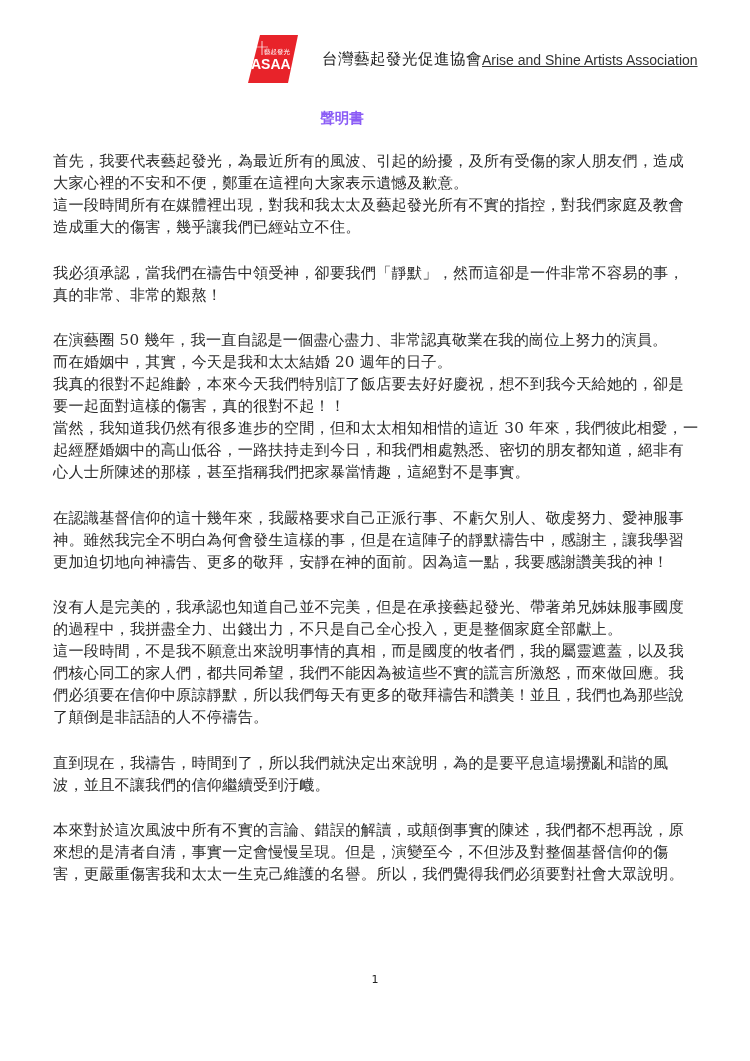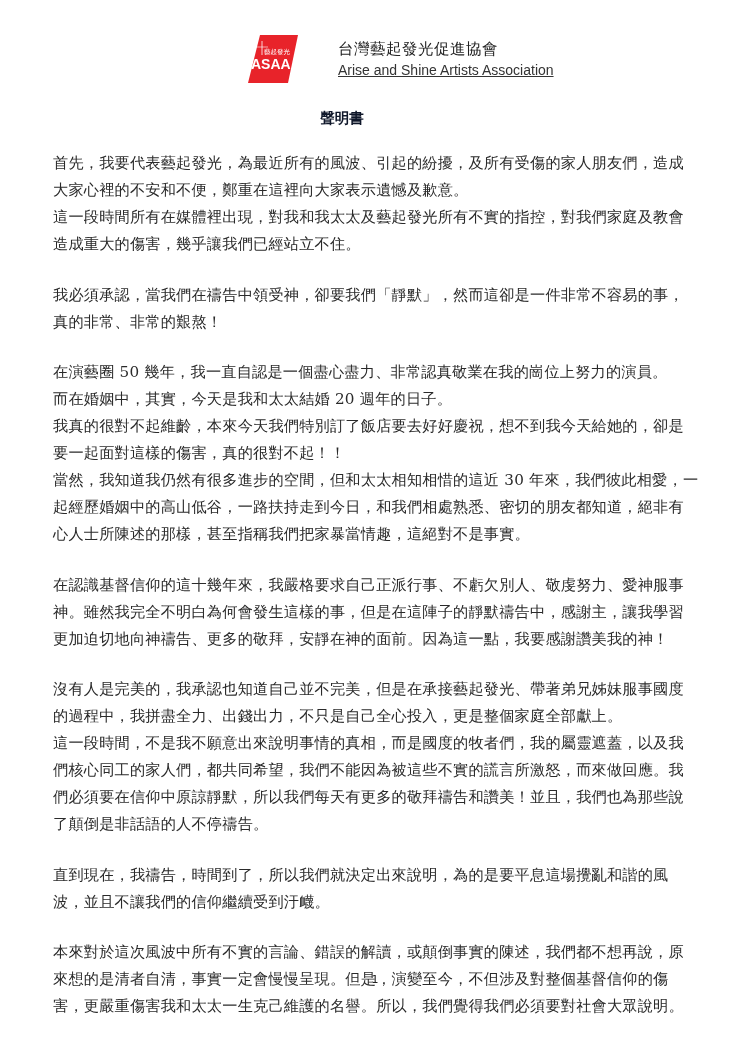--- a/index.html
+++ b/index.html
@@ -1,27 +1,27 @@
 <!DOCTYPE html>
 <html><head>
   <meta charset="utf-8">
   <style>
     html, body { margin:0; padding:0; background:#ffffff; }
     body { width:750px; height:1061px; position:relative; overflow:hidden;
            font-family:"DejaVu Serif", "Liberation Serif", serif; color:#2a2a2a; }
     .header { position:absolute; left:248px; top:34px; height:50px; display:flex; align-items:center; }
     .logo { width:50px; height:48px; position:relative; margin-right:24px; }
     .logo svg { width:50px; height:48px; display:block; }
-    .org { display:flex; flex-direction:column; justify-content:center;margin-left:16px; }
+    .org { display:flex; justify-content:center; }
     .org-zh { font-family:"DejaVu Sans", "Liberation Sans", sans-serif; font-size:15.5px; color:#222; letter-spacing:0.5px; line-height:20px; }
     .org-en { font-family:"Liberation Sans", "DejaVu Sans", sans-serif; font-size:14px; color:#333; line-height:18px; margin-top:2px;text-decoration:underline; }
     .title { position:absolute; left:0; width:684px; top:109px; text-align:center;
-             font-family:"DejaVu Sans", "Liberation Sans", sans-serif; font-weight:bold; font-size:14.5px; color:#0f172a; }
+             font-family:"DejaVu Sans", "Liberation Sans", sans-serif; font-weight:bold; font-size:14.5px; color:#8b5cf6; }
     .content { position:absolute; left:53px; top:150px; width:646px; }
-    .para { margin:0; font-size:15.2px; line-height:27px; letter-spacing:0.2px; }
+    .para { margin:0; font-size:15.2px; line-height:22px; letter-spacing:0.2px; }
     .gap { height:23.5px; }
     .gap2 { height:47px; }
     .pageno { position:absolute; left:0; width:750px; top:973px; text-align:center;
               font-family:"DejaVu Sans", "Liberation Sans", sans-serif; font-size:11px; color:#222; }
   </style>
 </head>
 <body>
 
 <div class="header">
   <div class="logo">

